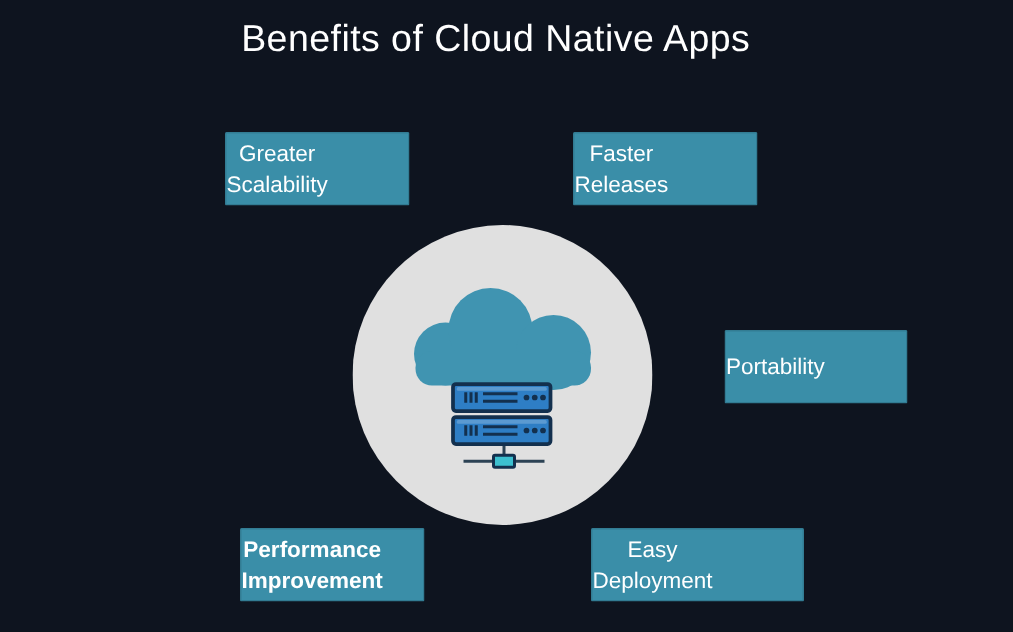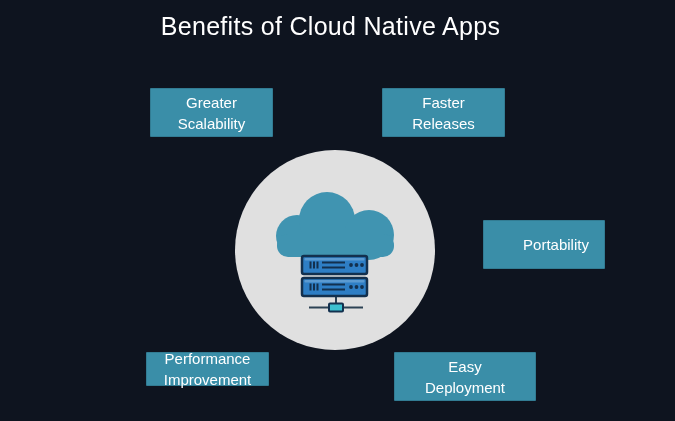--- a/index.html
+++ b/index.html
@@ -28,28 +28,28 @@
     background: var(--color-box, #3a8ea8);
     border: 1px solid rgba(0,0,0,0.12);
     box-sizing: border-box;
     border-radius: 1px;
     color: var(--color-text, #ffffff);
     font-size: 15px;
     line-height: 21px;
     text-align: center;
     display: flex;
     align-items: center;
-    justify-content: center;
+    justify-content: flex-start;
     white-space: pre-line;
   }
   .pos-greater-scalability   { left: 150px; top: 88px;  width: 123px; height: 49px; }
   .pos-faster-releases       { left: 382px; top: 88px;  width: 123px; height: 49px; }
   .pos-reduced-downtimes     { left: 68px;  top: 220px; width: 122px; height: 49px; }
-  .pos-portability           { left: 483px; top: 220px; width: 122px; height: 49px; padding-left: 24px; }
-  .pos-performance-improvement { left: 146px; top: 352px; width: 123px; height: 34px; }
+  .pos-portability           { left: 483px; top: 220px; width: 122px; height: 49px; }
+  .pos-performance-improvement { left: 160px; top: 352px; width: 123px; height: 49px; font-weight: bold; }
   .pos-easy-deployment       { left: 394px; top: 352px; width: 142px; height: 49px; }
 
   .center-illustration {
     position: absolute;
     left: 235px;
     top: 150px;
     width: 200px;
     height: 200px;
   }
   .bg-circle   { fill: var(--color-circle, #e0e0e0); }

